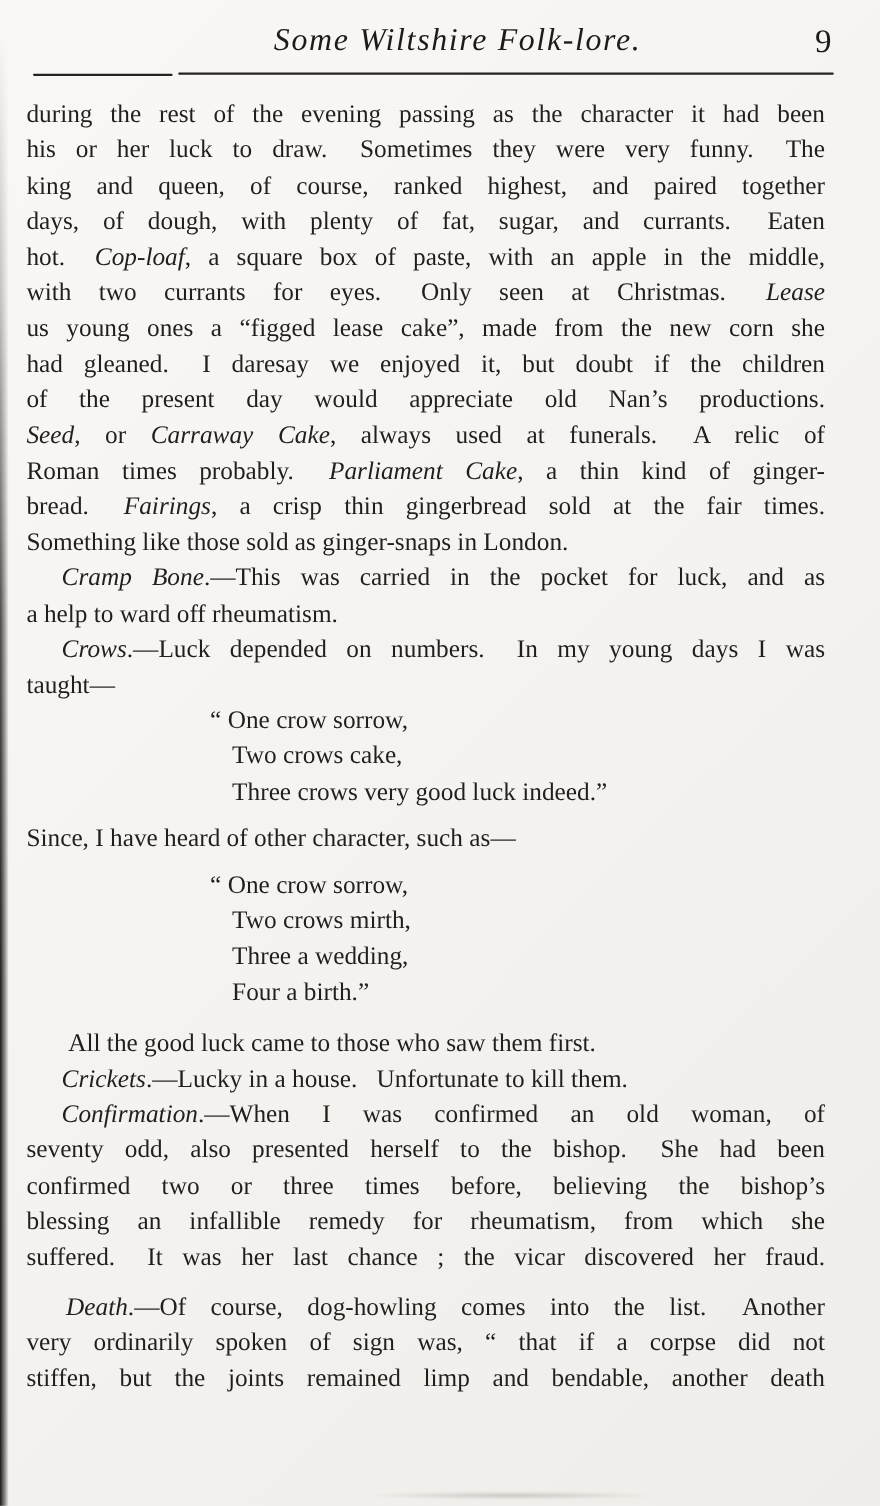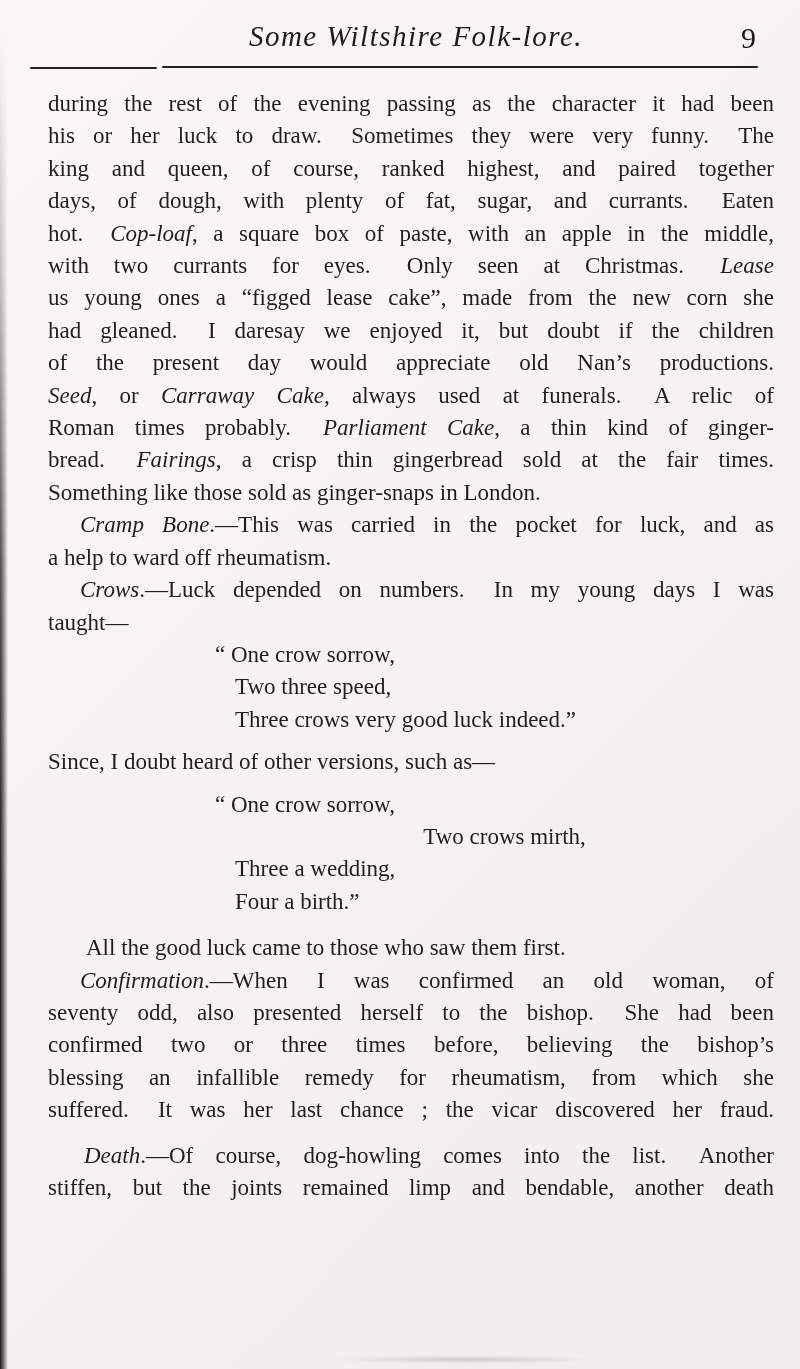--- a/index.html
+++ b/index.html
@@ -25,21 +25,21 @@
     font-style:italic;font-size:29px;letter-spacing:1.5px;color:#1d1a18;
   }
   .pagenum{
     position:absolute;top:21px;left:741px;
     font-size:30px;color:#1d1a18;
   }
   .rule{position:absolute;background:#26231f;border-radius:1px;}
   .rule-l{left:30px;top:67px;width:127px;height:2px;}
   .rule-r{left:162px;top:66px;width:596px;height:2px;}
   .text{
-    position:absolute;left:48px;top:88px;width:726px;
+    position:absolute;left:24px;top:88px;width:726px;
     font-size:23px;line-height:32.4px;color:#211e1b;
   }
   .line{min-height:32.4px;}
   .line.j{text-align:justify;text-align-last:justify;}
   .line em{font-style:italic;}
   .smudge{
     position:absolute;left:330px;top:1356px;width:270px;height:7px;
     background:radial-gradient(ellipse at center,rgba(95,90,84,0.28),rgba(95,90,84,0) 70%);
     filter:blur(1px);
   }
@@ -68,31 +68,33 @@
       <div class="line j"><span>of the present day would appreciate old Nan’s productions.</span></div>
       <div class="line j"><em>Seed</em><span>, or </span><em>Carraway Cake</em><span>, always used at funerals.  A relic of</span></div>
       <div class="line j"><span>Roman times probably.  </span><em>Parliament Cake</em><span>, a thin kind of ginger-</span></div>
       <div class="line j"><span>bread.  </span><em>Fairings</em><span>, a crisp thin gingerbread sold at the fair times.</span></div>
       <div class="line"><span>Something like those sold as ginger-snaps in London.</span></div>
       <div class="line j" style="text-indent: 32px;"><em>Cramp Bone</em><span>.—This was carried in the pocket for luck, and as</span></div>
       <div class="line"><span>a help to ward off rheumatism.</span></div>
       <div class="line j" style="text-indent: 32px;"><em>Crows</em><span>.—Luck depended on numbers.  In my young days I was</span></div>
       <div class="line"><span>taught—</span></div>
       <div class="line" style="text-indent: 167px;"><span>“ One crow sorrow,</span></div>
-      <div class="line" style="text-indent: 187px;"><span>Two three speed,</span></div>
+      <div class="line" style="text-indent: 187px;"><span>Two crows cake,</span></div>
       <div class="line" style="text-indent: 187px;"><span>Three crows very good luck indeed.”</span></div>
-      <div class="line" style="margin-top: 10px;"><span>Since, I doubt heard of other versions, such as—</span></div>
+      <div class="line" style="margin-top: 10px;"><span>Since, I have heard of other character, such as—</span></div>
       <div class="line" style="text-indent: 167px; margin-top: 10px;"><span>“ One crow sorrow,</span></div>
-      <div class="line" style="text-indent: 187px; text-align: center;"><span>Two crows mirth,</span></div>
+      <div class="line" style="text-indent: 187px;"><span>Two crows mirth,</span></div>
       <div class="line" style="text-indent: 187px;"><span>Three a wedding,</span></div>
       <div class="line" style="text-indent: 187px;"><span>Four a birth.”</span></div>
       <div class="line" style="margin-top: 14px; margin-left: 38px;"><span>All the good luck came to those who saw them first.</span></div>
+      <div class="line" style="text-indent: 32px;"><em>Crickets</em><span>.—Lucky in a house.  Unfortunate to kill them.</span></div>
       <div class="line j" style="text-indent: 32px;"><em>Confirmation</em><span>.—When I was confirmed an old woman, of</span></div>
       <div class="line j"><span>seventy odd, also presented herself to the bishop.  She had been</span></div>
       <div class="line j"><span>confirmed two or three times before, believing the bishop’s</span></div>
       <div class="line j"><span>blessing an infallible remedy for rheumatism, from which she</span></div>
       <div class="line j"><span>suffered.  It was her last chance ; the vicar discovered her fraud.</span></div>
       <div class="line j" style="text-indent: 36px; margin-top: 13px;"><em>Death</em><span>.—Of course, dog-howling comes into the list.  Another</span></div>
+      <div class="line j"><span>very ordinarily spoken of sign was, “ that if a corpse did not</span></div>
       <div class="line j"><span>stiffen, but the joints remained limp and bendable, another death</span></div>
     </div>
 
   <div class="smudge"></div>
 </div>
 
 </body></html>

